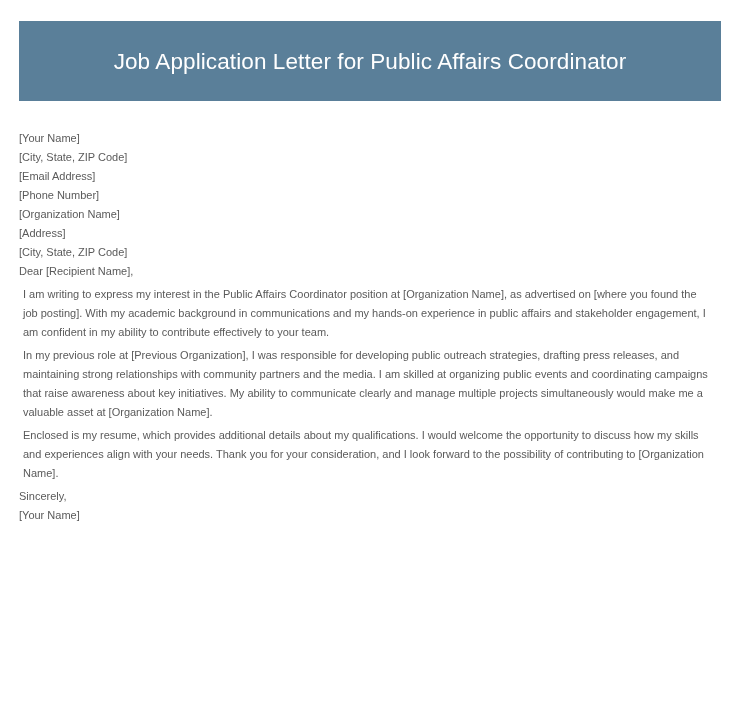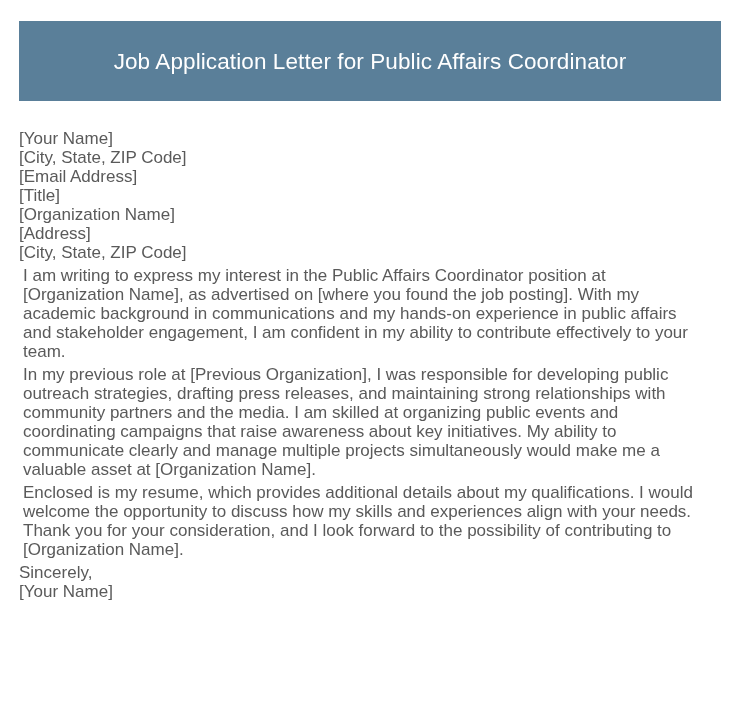--- a/index.html
+++ b/index.html
@@ -40,21 +40,21 @@
     line-height: 1.2;
     margin: 0;
     font-family: "Liberation Sans", sans-serif;
   }
   .letter-body {
     position: absolute;
     left: 19px;
     top: 129px;
     width: 694px;
     color: #5a5a5a;
-    font-size: 17px;
+    font-size: 11px;
     line-height: 19px;
     font-family: "Liberation Sans", sans-serif;
   }
   .letter-line {
     margin: 0;
     padding: 0;
     white-space: pre-wrap;
     word-wrap: break-word;
   }
   .letter-para {
@@ -70,26 +70,27 @@
 
   <div class="header-banner">
     <h1 class="header-title">Job Application Letter for Public Affairs Coordinator</h1>
   </div>
 
   <div class="letter-body">
 
     <div class="letter-line">[Your Name]</div>
     <div class="letter-line">[City, State, ZIP Code]</div>
     <div class="letter-line">[Email Address]</div>
+    <div class="letter-line">[Phone Number]</div>
 
-    <div class="letter-line">[Title]</div>
     <div class="letter-line">[Organization Name]</div>
     <div class="letter-line">[Address]</div>
     <div class="letter-line">[City, State, ZIP Code]</div>
 
+    <div class="letter-line">Dear [Recipient Name],</div>
 
     <p class="letter-para">I am writing to express my interest in the Public Affairs Coordinator position at [Organization Name], as advertised on [where you found the job posting]. With my academic background in communications and my hands-on experience in public affairs and stakeholder engagement, I am confident in my ability to contribute effectively to your team.</p>
     <p class="letter-para">In my previous role at [Previous Organization], I was responsible for developing public outreach strategies, drafting press releases, and maintaining strong relationships with community partners and the media. I am skilled at organizing public events and coordinating campaigns that raise awareness about key initiatives. My ability to communicate clearly and manage multiple projects simultaneously would make me a valuable asset at [Organization Name].</p>
     <p class="letter-para">Enclosed is my resume, which provides additional details about my qualifications. I would welcome the opportunity to discuss how my skills and experiences align with your needs. Thank you for your consideration, and I look forward to the possibility of contributing to [Organization Name].</p>
 
     <div class="letter-line">Sincerely,</div>
     <div class="letter-line">[Your Name]</div>
 
   </div>
 

